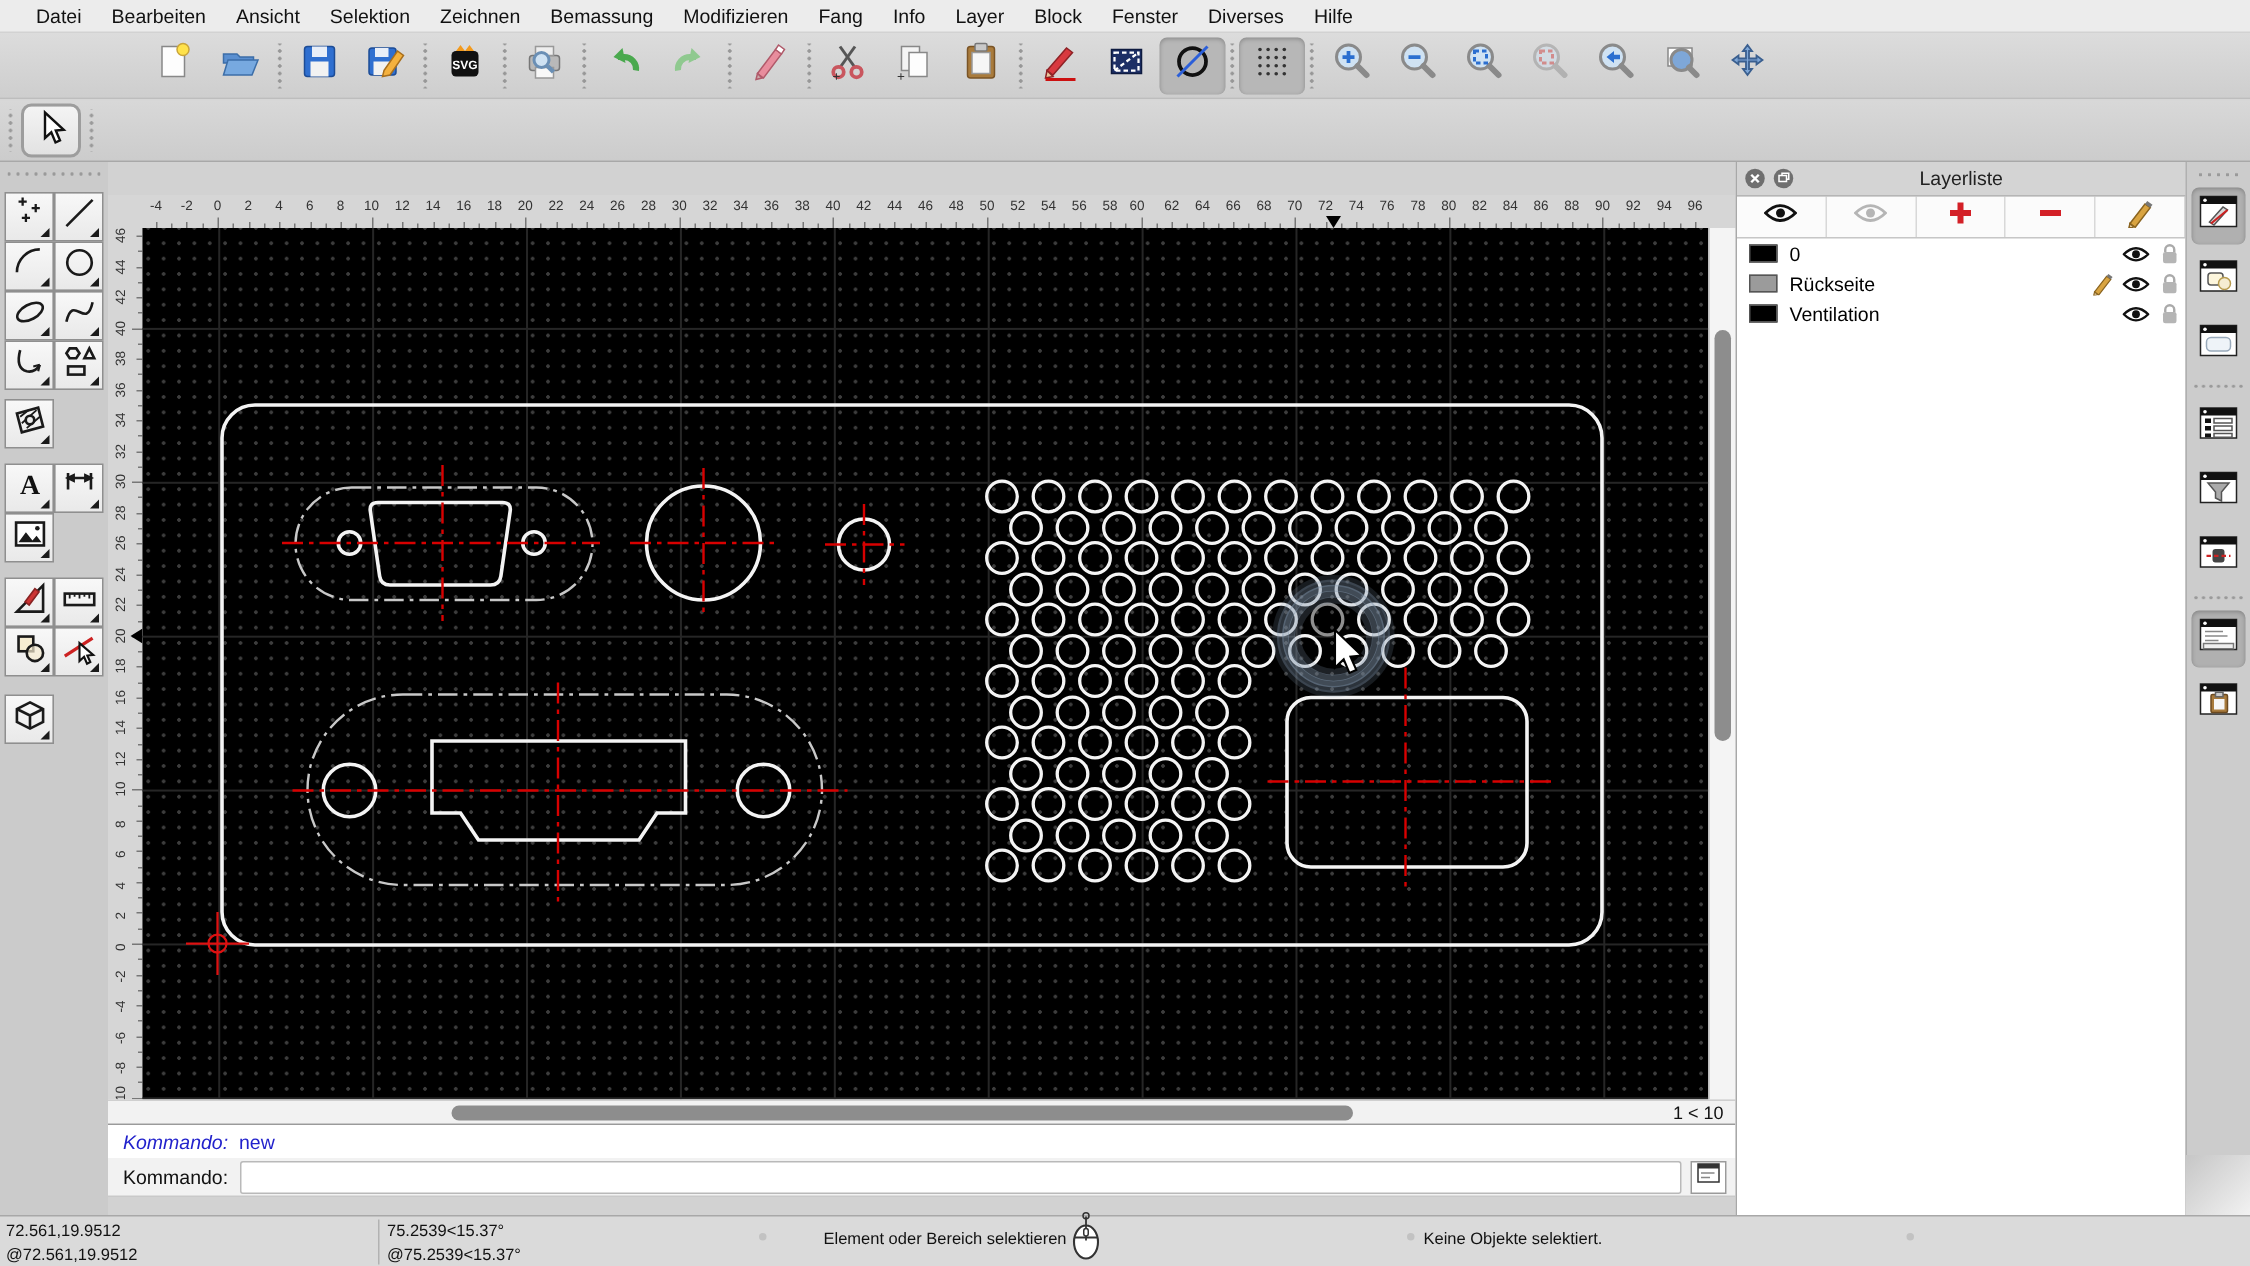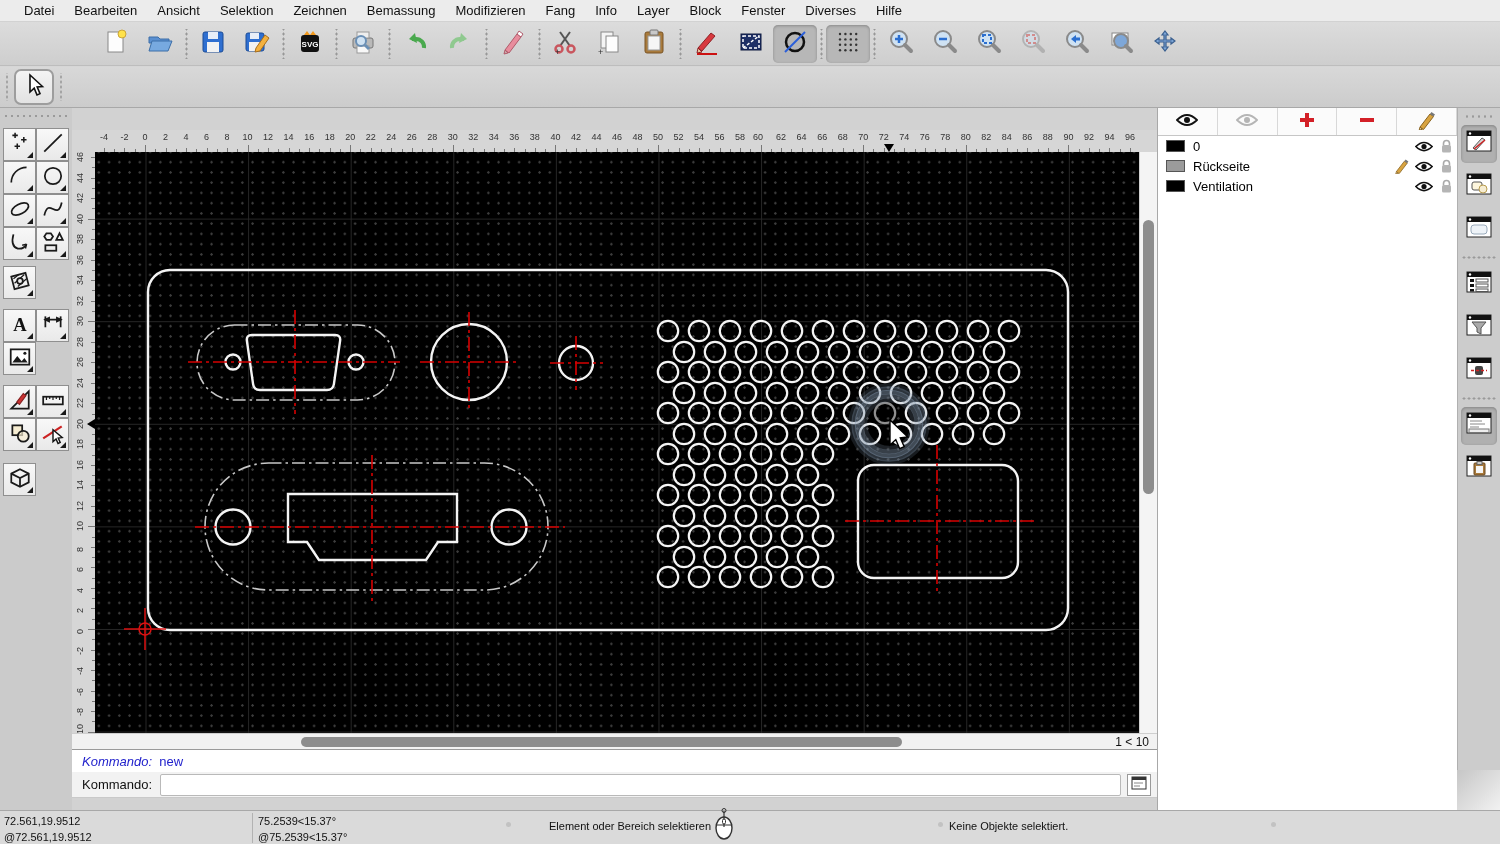--- a/index.html
+++ b/index.html
@@ -837,20 +837,32 @@
             <rect x="1" y="1" width="14" height="12" fill="#fff" stroke="#333"></rect>
             <rect x="1" y="1" width="14" height="3" fill="#333"></rect>
             <line x1="3" y1="7" x2="12" y2="7" stroke="#888"></line>
             <line x1="3" y1="10" x2="9" y2="10" stroke="#888"></line>
           </svg></span>
       </div>
   </div>
 </div>
 
 <div id="layerpanel" class="abs">
+  <div id="lp-title">
+    <span class="abs" style="left:5px;top:4px;" id="lp-close"><svg width="14" height="14" viewBox="0 0 14 14">
+          <circle cx="7" cy="7" r="6.5" fill="#6f6f6f"></circle>
+          <path d="M4.5 4.5 l5 5 M9.5 4.5 l-5 5" stroke="#fff" stroke-width="1.6"></path>
+        </svg></span>
+    <span class="abs" style="left:24px;top:4px;" id="lp-float"><svg width="14" height="14" viewBox="0 0 14 14">
+          <circle cx="7" cy="7" r="6.5" fill="#6f6f6f"></circle>
+          <rect x="4" y="5" width="5" height="4" fill="none" stroke="#fff"></rect>
+          <path d="M6 5 v-1.5 h4.5 v4 H9" fill="none" stroke="#fff"></path>
+        </svg></span>
+    <span class="t">Layerliste</span>
+  </div>
   <div id="lp-tools">
       <div class="lp-tbtn">
         <span><svg width="22" height="16" viewBox="0 0 22 16">
             <path d="M1 8 Q11 -2 21 8 Q11 18 1 8z" fill="none" stroke="#111" stroke-width="1.8"></path>
             <circle cx="11" cy="8" r="3" fill="#111"></circle>
           </svg></span>
       </div>
       <div class="lp-tbtn">
         <span><svg width="22" height="16" viewBox="0 0 22 16">
             <path d="M1 8 Q11 -2 21 8 Q11 18 1 8z" fill="none" stroke="#b5b5b5" stroke-width="1.8"></path>

